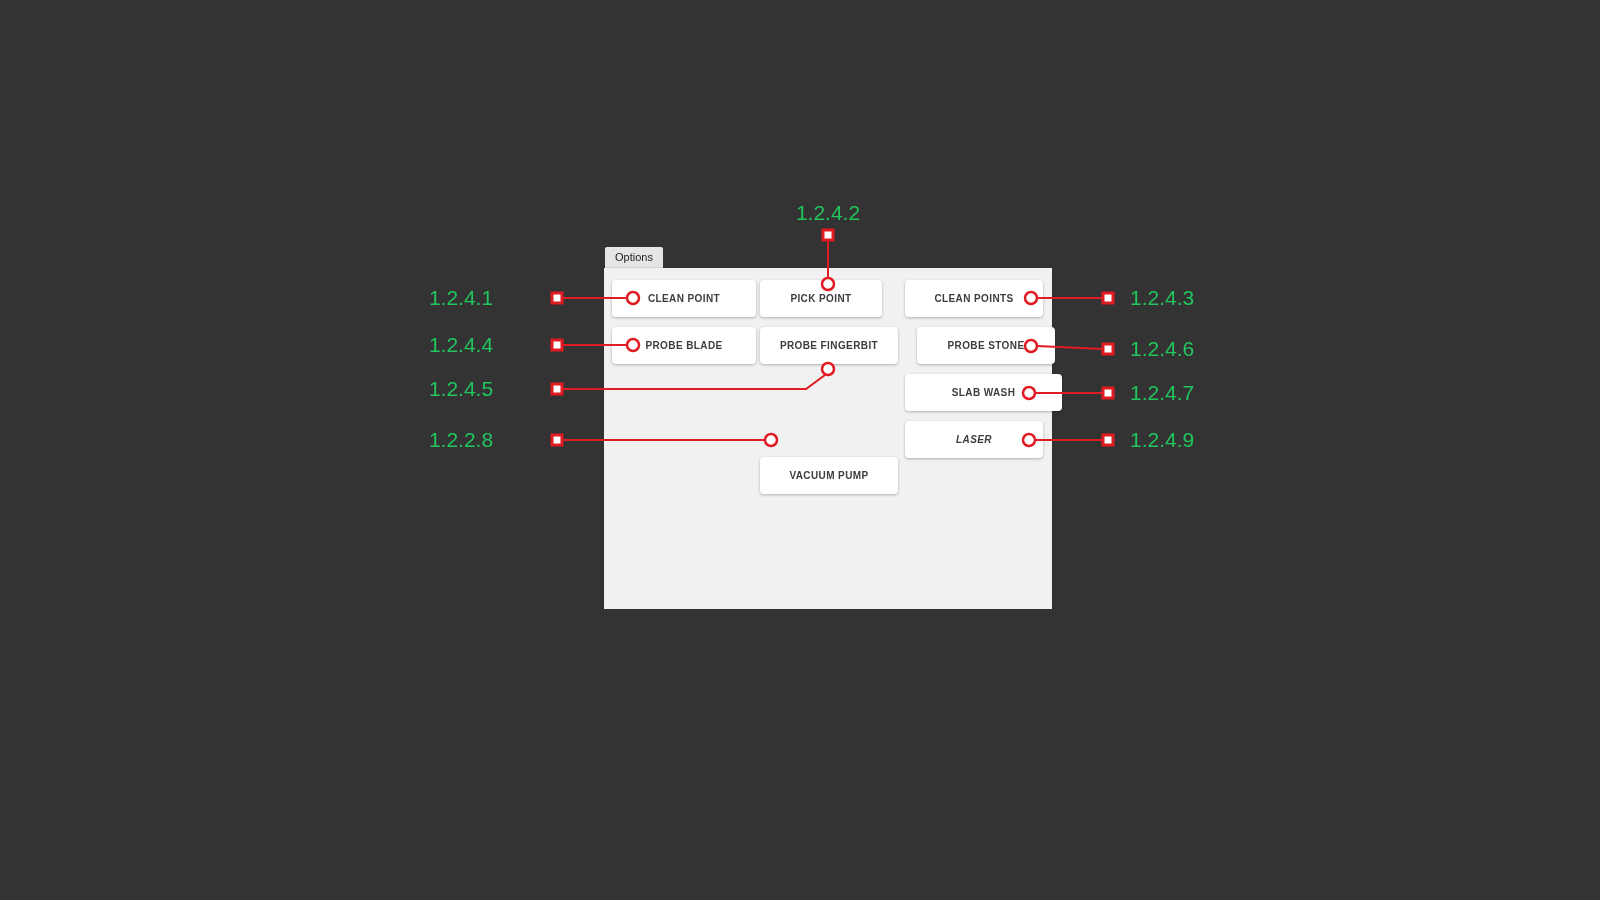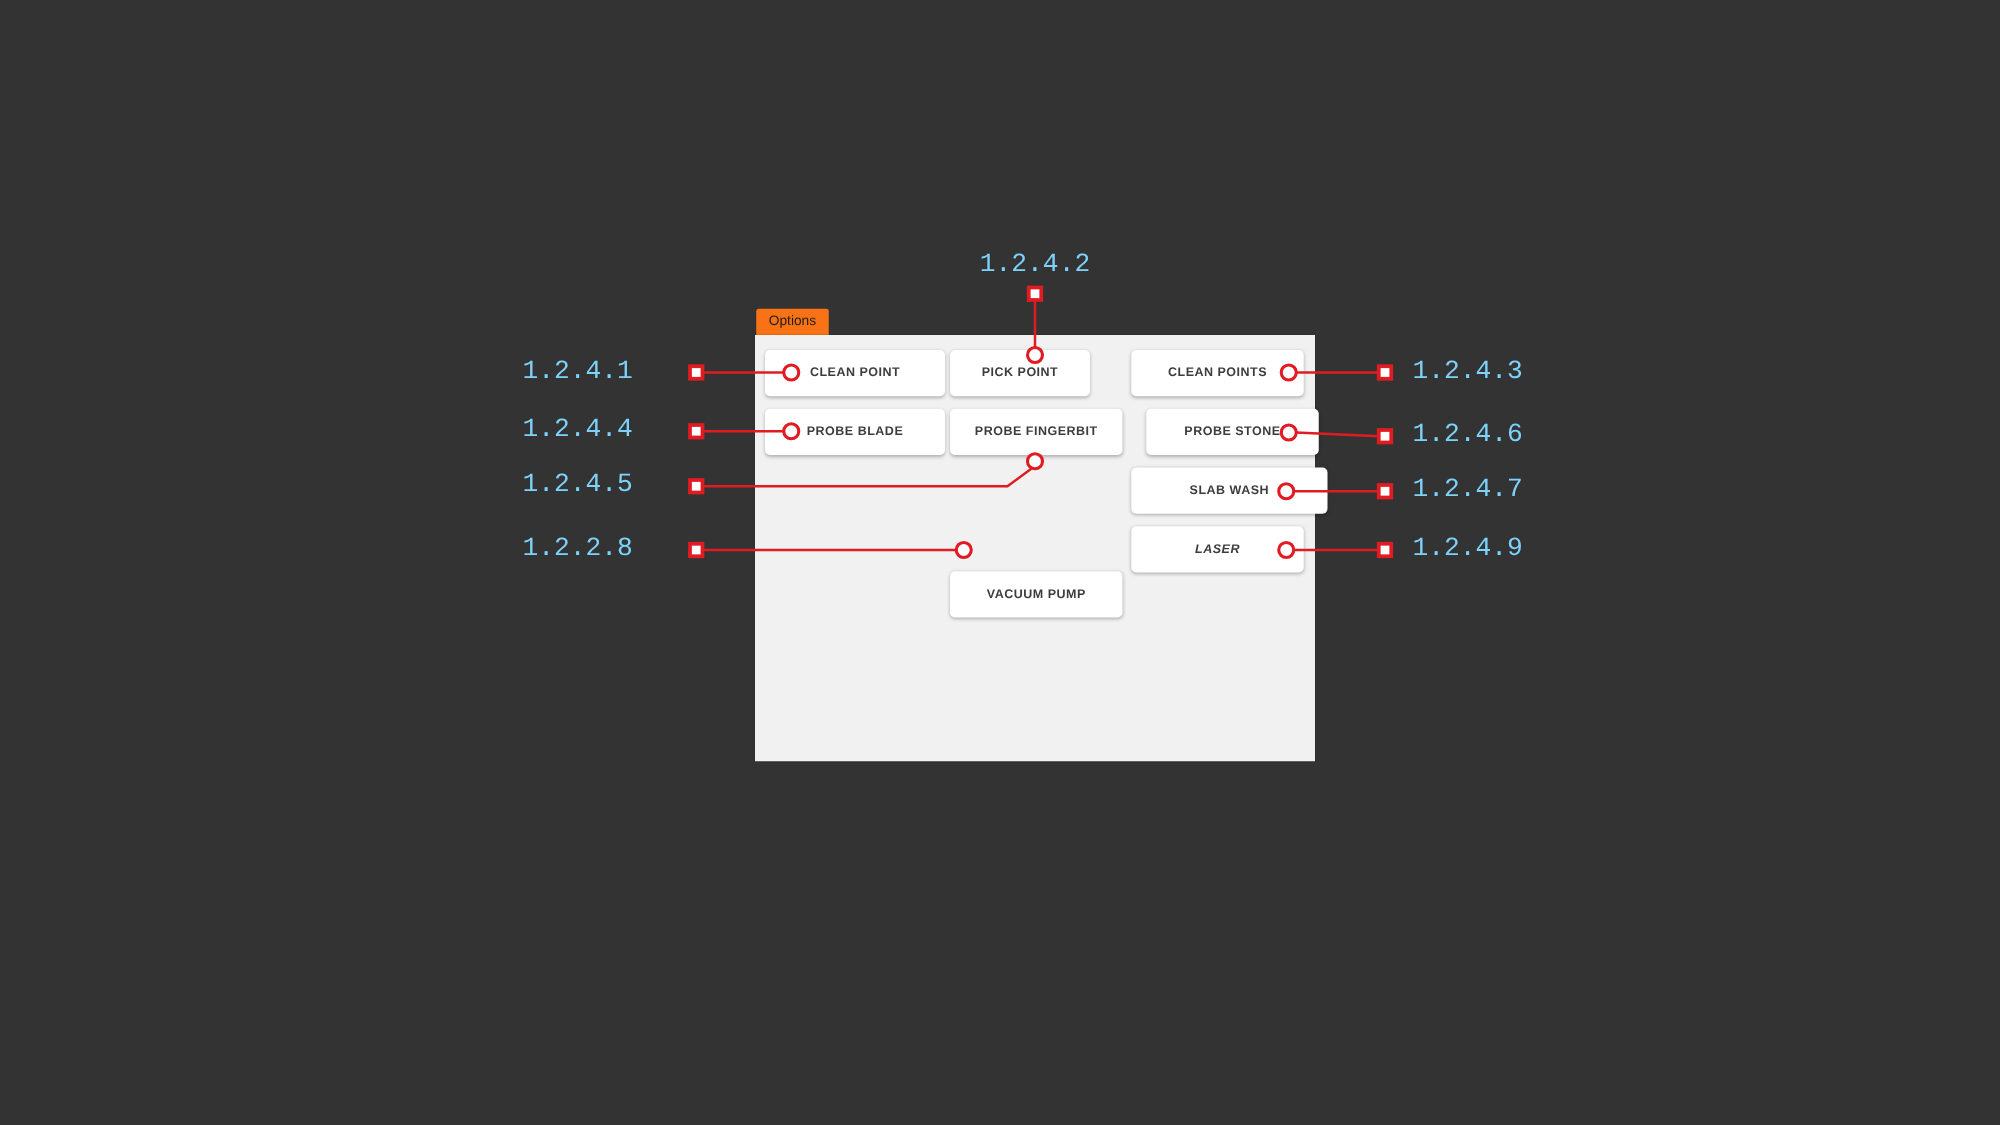--- a/index.html
+++ b/index.html
@@ -25,21 +25,21 @@
     height: 341px;
     background: #f1f1f1;
     box-shadow: 0 0 0 1px rgba(0,0,0,0.08);
   }
   .tab {
     position: absolute;
     left: 605px;
     top: 247px;
     height: 21px;
     padding: 0 10px;
-    background: #f97316;
+    background: #e5e5e5;
     color: #1c1c1c;
     font-size: 11px;
     line-height: 21px;
     border-top-left-radius: 2px;
     border-top-right-radius: 2px;
   }
 
   
   .ui-btn {
     position: absolute;
@@ -51,47 +51,46 @@
     color: #3d3d3d;
     font-family: "Liberation Sans", sans-serif;
     font-size: 10px;
     font-weight: 700;
     letter-spacing: 0.4px;
     text-align: center;
     cursor: pointer;
     padding: 0;
   }
   .btn-clean-point     { left: 612px; top: 280px; width: 144px; }
-  .btn-pick-point      { left: 760px; top: 280px; width: 112px; }
+  .btn-pick-point      { left: 760px; top: 280px; width: 122px; }
   .btn-save-points     { left: 905px; top: 280px; width: 138px; }
   .btn-probe-blade     { left: 612px; top: 327px; width: 144px; }
   .btn-probe-fingerbit { left: 760px; top: 327px; width: 138px; }
   .btn-probe-stone     { left: 917px; top: 327px; width: 138px; }
   .btn-slab-wash       { left: 905px; top: 374px; width: 157px; }
   .btn-vacuum-pump     { left: 760px; top: 421px; width: 138px; margin-top: 36px; }
   .btn-laser           { left: 905px; top: 421px; width: 138px; font-style: italic; }
 
   
   .overlay-svg {
     position: absolute;
     left: 0;
     top: 0;
     width: 1600px;
     height: 900px;
     pointer-events: none;
   }
   .ann-label {
     position: absolute;
-    color: #7dd3fc;
+    color: #22c55e;
     font-size: 21px;
     line-height: 22px;
     white-space: nowrap;
-    font-family: Liberation Mono, monospace;
   }
-  .ann-left  { left: 418px; width: 110px; text-align: left; }
+  .ann-left  { left: 406px; width: 110px; text-align: center; }
   .ann-right { left: 1130px; }
   .ann-top   { transform: translateX(-50%); }
 </style>
 </head>
 <body>
 
 <div class="stage">
 
   <div class="tab">Options</div>
   <div class="panel"></div>

